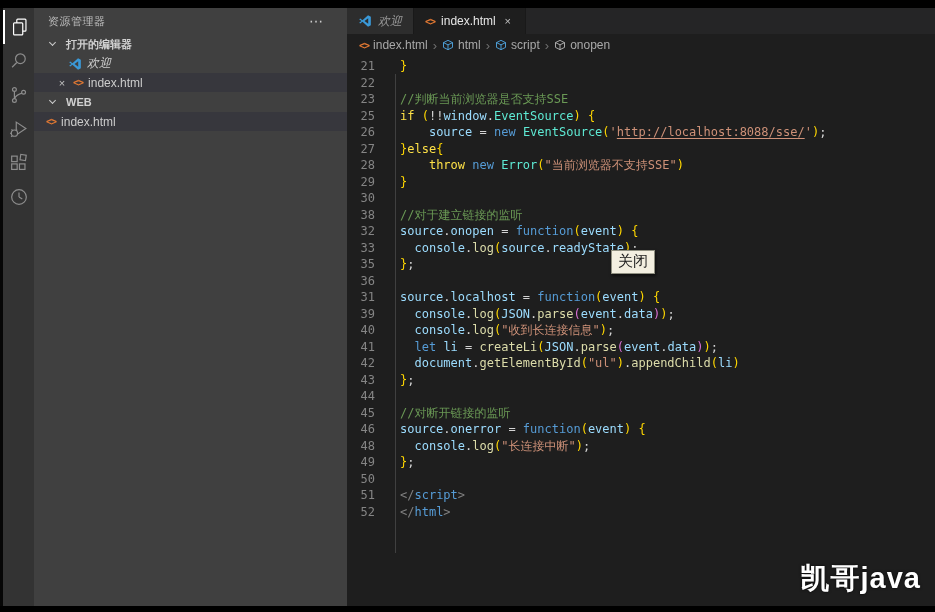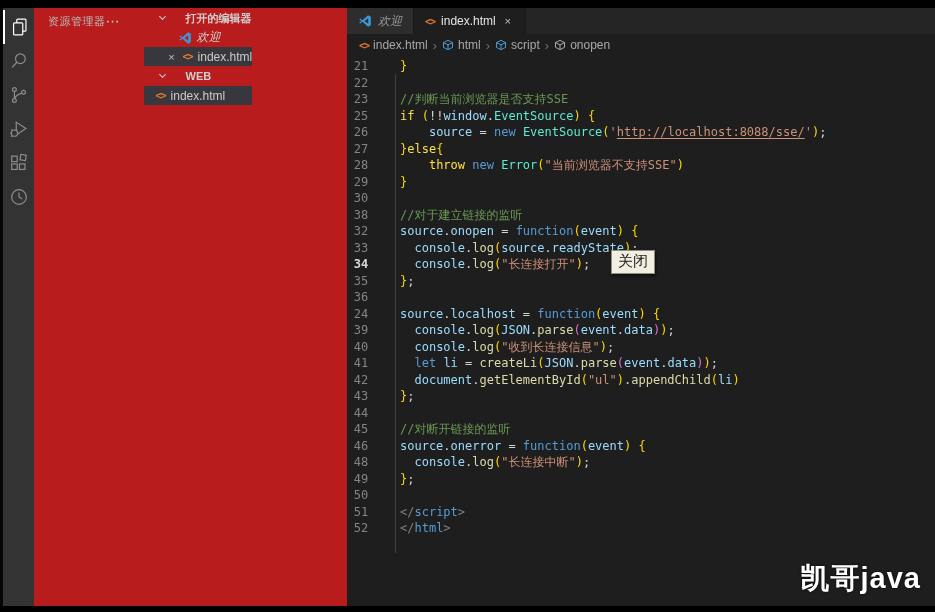--- a/index.html
+++ b/index.html
@@ -10,27 +10,27 @@
 
   
   .activitybar { width:34px; flex:none; background:#333333; border-left:3px solid #060606;
                  display:flex; flex-direction:column; align-items:center; padding-top:2px; }
   .ab-item { width:100%; height:34px; display:flex; align-items:center; justify-content:center;
              color:#8d8d8d; cursor:pointer; }
   .ab-item.active { color:#ffffff; border-left:2px solid #ffffff; }
   .ab-item svg { display:block; }
 
   
-  .sidebar { width:313px; flex:none; background:#b91c1c; color:#cccccc; font-size:12px;
-             display:flex; flex-direction:row; }
+  .sidebar { width:313px; flex:none; background:#404040; color:#cccccc; font-size:12px;
+             display:flex; flex-direction:column; }
   .sidebar-header { height:26px; flex:none; display:flex; align-items:center;
                     padding:0 24px 0 14px; font-size:11px; color:#bbbbbb; }
   .sidebar-header .sb-title { flex:1; letter-spacing:.5px; }
   .sb-more { color:#cccccc; font-size:14px; line-height:10px; cursor:pointer; }
-  .section-header { height:20px; display:flex; align-items:center; gap:21px; padding-left:16px;
+  .section-header { height:20px; display:flex; align-items:center; gap:11px; padding-left:16px;
                     font-weight:bold; font-size:11px; color:#d0d0d0; cursor:pointer; }
   .chev { width:5px; height:5px; border-right:1px solid #cccccc; border-bottom:1px solid #cccccc;
           transform:rotate(45deg); margin-top:-3px; flex:none; }
   .sb-row { height:19px; display:flex; align-items:center; gap:5px; cursor:pointer; }
   .sb-row.selected { background:#37373d; }
   .sb-row .lbl { color:#cccccc; }
   .sb-row .lbl.italic { font-style:italic; }
   .x-icon { color:#c0c0c0; font-size:11px; width:12px; text-align:center; cursor:pointer; }
   .fi-html { color:#e37933; font:bold 10px "DejaVu Sans Mono",monospace; letter-spacing:-1px; }
 
@@ -44,21 +44,21 @@
 
   .breadcrumb { height:22px; flex:none; background:#1e1e1e; display:flex; align-items:center;
                 padding-left:12px; font-size:12px; color:#a9a9a9; gap:4px; }
   .bc-item { display:flex; align-items:center; gap:4px; cursor:pointer; }
   .bc-sep { color:#6f6f6f; font-size:13px; padding:0 1px; }
 
   
   .editor { flex:1; background:#1e1e1e; position:relative; padding-top:2px; overflow:hidden; }
   .code-line { display:flex; height:16.5px; line-height:16.5px;
                font-family:"DejaVu Sans Mono",monospace; font-size:12px; white-space:pre; }
-  .gutter { width:28px; flex:none; text-align:center; color:#858585;
+  .gutter { width:28px; flex:none; text-align:right; color:#858585;
             font-family:"DejaVu Sans Mono",monospace; }
   .gutter.cur { color:#d7d7d7; font-weight:bold; }
   .lc { margin-left:25px; }
   .indent-guide { position:absolute; left:48px; top:18px; width:1px; height:479px; background:#404040; }
 
   .tk-c{color:#6a9955} .tk-k{color:#fde047} .tk-s{color:#569cd6} .tk-v{color:#9cdcfe}
   .tk-t{color:#5eead4} .tk-f{color:#dcdcaa} .tk-str{color:#ce9178} .tk-p{color:#d4d4d4}
   .tk-b1{color:#ffd700} .tk-b2{color:#da70d6}
   .tk-link{color:#ce9178; text-decoration:underline; text-underline-offset:2px;}
   .tk-tag{color:#569cd6} .tk-tagp{color:#808080}
@@ -218,24 +218,23 @@
         <div class="code-line"><span class="gutter">23</span><span class="lc"><span class="tk-c">//判断当前浏览器是否支持SSE</span></span></div>
         <div class="code-line"><span class="gutter">25</span><span class="lc"><span class="tk-k">if</span><span class="tk-p"> </span><span class="tk-b1">(</span><span class="tk-p">!!</span><span class="tk-v">window</span><span class="tk-p">.</span><span class="tk-t">EventSource</span><span class="tk-b1">)</span><span class="tk-p"> </span><span class="tk-b1">{</span></span></div>
         <div class="code-line"><span class="gutter">26</span><span class="lc"><span class="tk-p">    </span><span class="tk-v">source</span><span class="tk-p"> = </span><span class="tk-s">new</span><span class="tk-p"> </span><span class="tk-t">EventSource</span><span class="tk-b1">(</span><span class="tk-str">'</span><span class="tk-link">http://localhost:8088/sse/</span><span class="tk-str">'</span><span class="tk-b1">)</span><span class="tk-p">;</span></span></div>
         <div class="code-line"><span class="gutter">27</span><span class="lc"><span class="tk-b1">}</span><span class="tk-k">else</span><span class="tk-b1">{</span></span></div>
         <div class="code-line"><span class="gutter">28</span><span class="lc"><span class="tk-p">    </span><span class="tk-k">throw</span><span class="tk-p"> </span><span class="tk-s">new</span><span class="tk-p"> </span><span class="tk-t">Error</span><span class="tk-b1">(</span><span class="tk-str">"当前浏览器不支持SSE"</span><span class="tk-b1">)</span></span></div>
         <div class="code-line"><span class="gutter">29</span><span class="lc"><span class="tk-b1">}</span></span></div>
         <div class="code-line"><span class="gutter">30</span><span class="lc"></span></div>
         <div class="code-line"><span class="gutter">38</span><span class="lc"><span class="tk-c">//对于建立链接的监听</span></span></div>
         <div class="code-line"><span class="gutter">32</span><span class="lc"><span class="tk-v">source</span><span class="tk-p">.</span><span class="tk-v">onopen</span><span class="tk-p"> = </span><span class="tk-s">function</span><span class="tk-b1">(</span><span class="tk-v">event</span><span class="tk-b1">)</span><span class="tk-p"> </span><span class="tk-b1">{</span></span></div>
         <div class="code-line"><span class="gutter">33</span><span class="lc"><span class="tk-p">  </span><span class="tk-v">console</span><span class="tk-p">.</span><span class="tk-f">log</span><span class="tk-b1">(</span><span class="tk-v">source</span><span class="tk-p">.</span><span class="tk-v">readyState</span><span class="tk-b1">)</span><span class="tk-p">;</span></span></div>
-        <div class="code-line"><span class="gutter cur">34</span><span class="lc"><span class="tk-p">  </span><span class="tk-v">console</span><span class="tk-p">.</span><span class="tk-f">log</span><span class="tk-b1">(</span><span class="tk-str">"长连接打开"</span><span class="tk-b1">)</span><span class="tk-p">;</span></span></div>
         <div class="code-line"><span class="gutter">35</span><span class="lc"><span class="tk-b1">}</span><span class="tk-p">;</span></span></div>
         <div class="code-line"><span class="gutter">36</span><span class="lc"></span></div>
-        <div class="code-line"><span class="gutter">24</span><span class="lc"><span class="tk-v">source</span><span class="tk-p">.</span><span class="tk-v">localhost</span><span class="tk-p"> = </span><span class="tk-s">function</span><span class="tk-b1">(</span><span class="tk-v">event</span><span class="tk-b1">)</span><span class="tk-p"> </span><span class="tk-b1">{</span></span></div>
+        <div class="code-line"><span class="gutter">31</span><span class="lc"><span class="tk-v">source</span><span class="tk-p">.</span><span class="tk-v">localhost</span><span class="tk-p"> = </span><span class="tk-s">function</span><span class="tk-b1">(</span><span class="tk-v">event</span><span class="tk-b1">)</span><span class="tk-p"> </span><span class="tk-b1">{</span></span></div>
         <div class="code-line"><span class="gutter">39</span><span class="lc"><span class="tk-p">  </span><span class="tk-v">console</span><span class="tk-p">.</span><span class="tk-f">log</span><span class="tk-b1">(</span><span class="tk-v">JSON</span><span class="tk-p">.</span><span class="tk-f">parse</span><span class="tk-b2">(</span><span class="tk-v">event</span><span class="tk-p">.</span><span class="tk-v">data</span><span class="tk-b2">)</span><span class="tk-b1">)</span><span class="tk-p">;</span></span></div>
         <div class="code-line"><span class="gutter">40</span><span class="lc"><span class="tk-p">  </span><span class="tk-v">console</span><span class="tk-p">.</span><span class="tk-f">log</span><span class="tk-b1">(</span><span class="tk-str">"收到长连接信息"</span><span class="tk-b1">)</span><span class="tk-p">;</span></span></div>
         <div class="code-line"><span class="gutter">41</span><span class="lc"><span class="tk-p">  </span><span class="tk-s">let</span><span class="tk-p"> </span><span class="tk-v">li</span><span class="tk-p"> = </span><span class="tk-f">createLi</span><span class="tk-b1">(</span><span class="tk-v">JSON</span><span class="tk-p">.</span><span class="tk-f">parse</span><span class="tk-b2">(</span><span class="tk-v">event</span><span class="tk-p">.</span><span class="tk-v">data</span><span class="tk-b2">)</span><span class="tk-b1">)</span><span class="tk-p">;</span></span></div>
         <div class="code-line"><span class="gutter">42</span><span class="lc"><span class="tk-p">  </span><span class="tk-v">document</span><span class="tk-p">.</span><span class="tk-f">getElementById</span><span class="tk-b1">(</span><span class="tk-str">"ul"</span><span class="tk-b1">)</span><span class="tk-p">.</span><span class="tk-f">appendChild</span><span class="tk-b1">(</span><span class="tk-v">li</span><span class="tk-b1">)</span></span></div>
         <div class="code-line"><span class="gutter">43</span><span class="lc"><span class="tk-b1">}</span><span class="tk-p">;</span></span></div>
         <div class="code-line"><span class="gutter">44</span><span class="lc"></span></div>
         <div class="code-line"><span class="gutter">45</span><span class="lc"><span class="tk-c">//对断开链接的监听</span></span></div>
         <div class="code-line"><span class="gutter">46</span><span class="lc"><span class="tk-v">source</span><span class="tk-p">.</span><span class="tk-v">onerror</span><span class="tk-p"> = </span><span class="tk-s">function</span><span class="tk-b1">(</span><span class="tk-v">event</span><span class="tk-b1">)</span><span class="tk-p"> </span><span class="tk-b1">{</span></span></div>
         <div class="code-line"><span class="gutter">48</span><span class="lc"><span class="tk-p">  </span><span class="tk-v">console</span><span class="tk-p">.</span><span class="tk-f">log</span><span class="tk-b1">(</span><span class="tk-str">"长连接中断"</span><span class="tk-b1">)</span><span class="tk-p">;</span></span></div>
         <div class="code-line"><span class="gutter">49</span><span class="lc"><span class="tk-b1">}</span><span class="tk-p">;</span></span></div>

